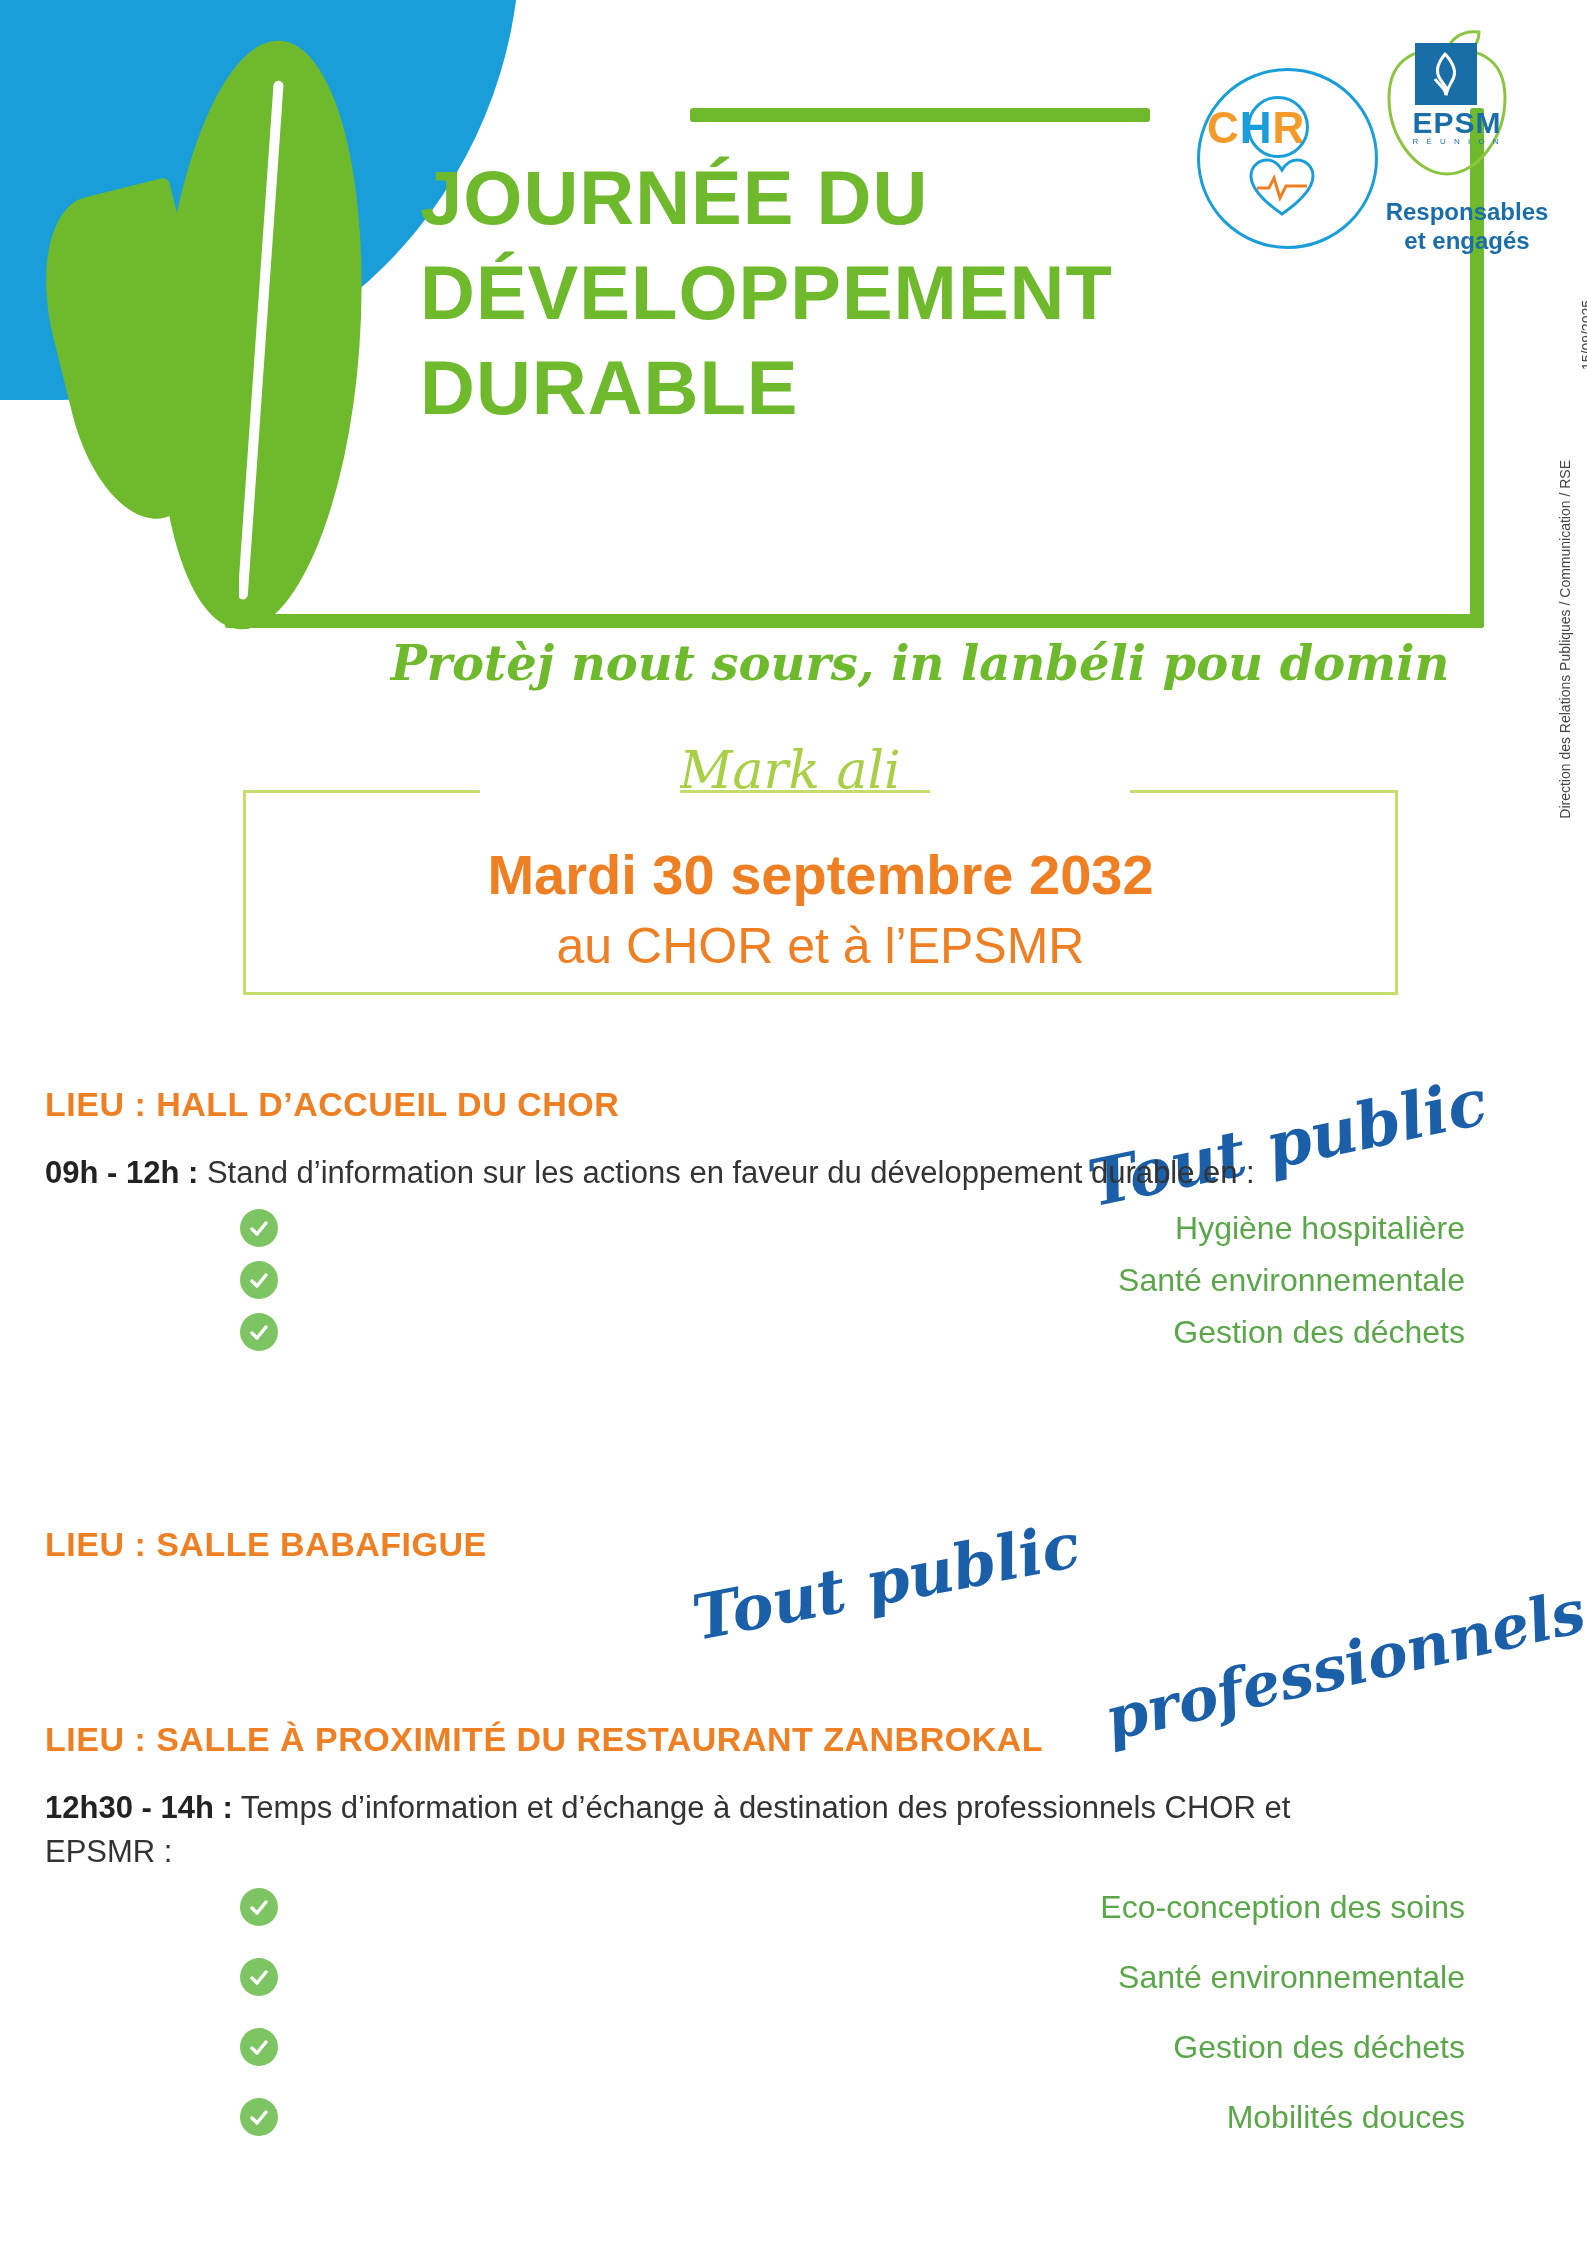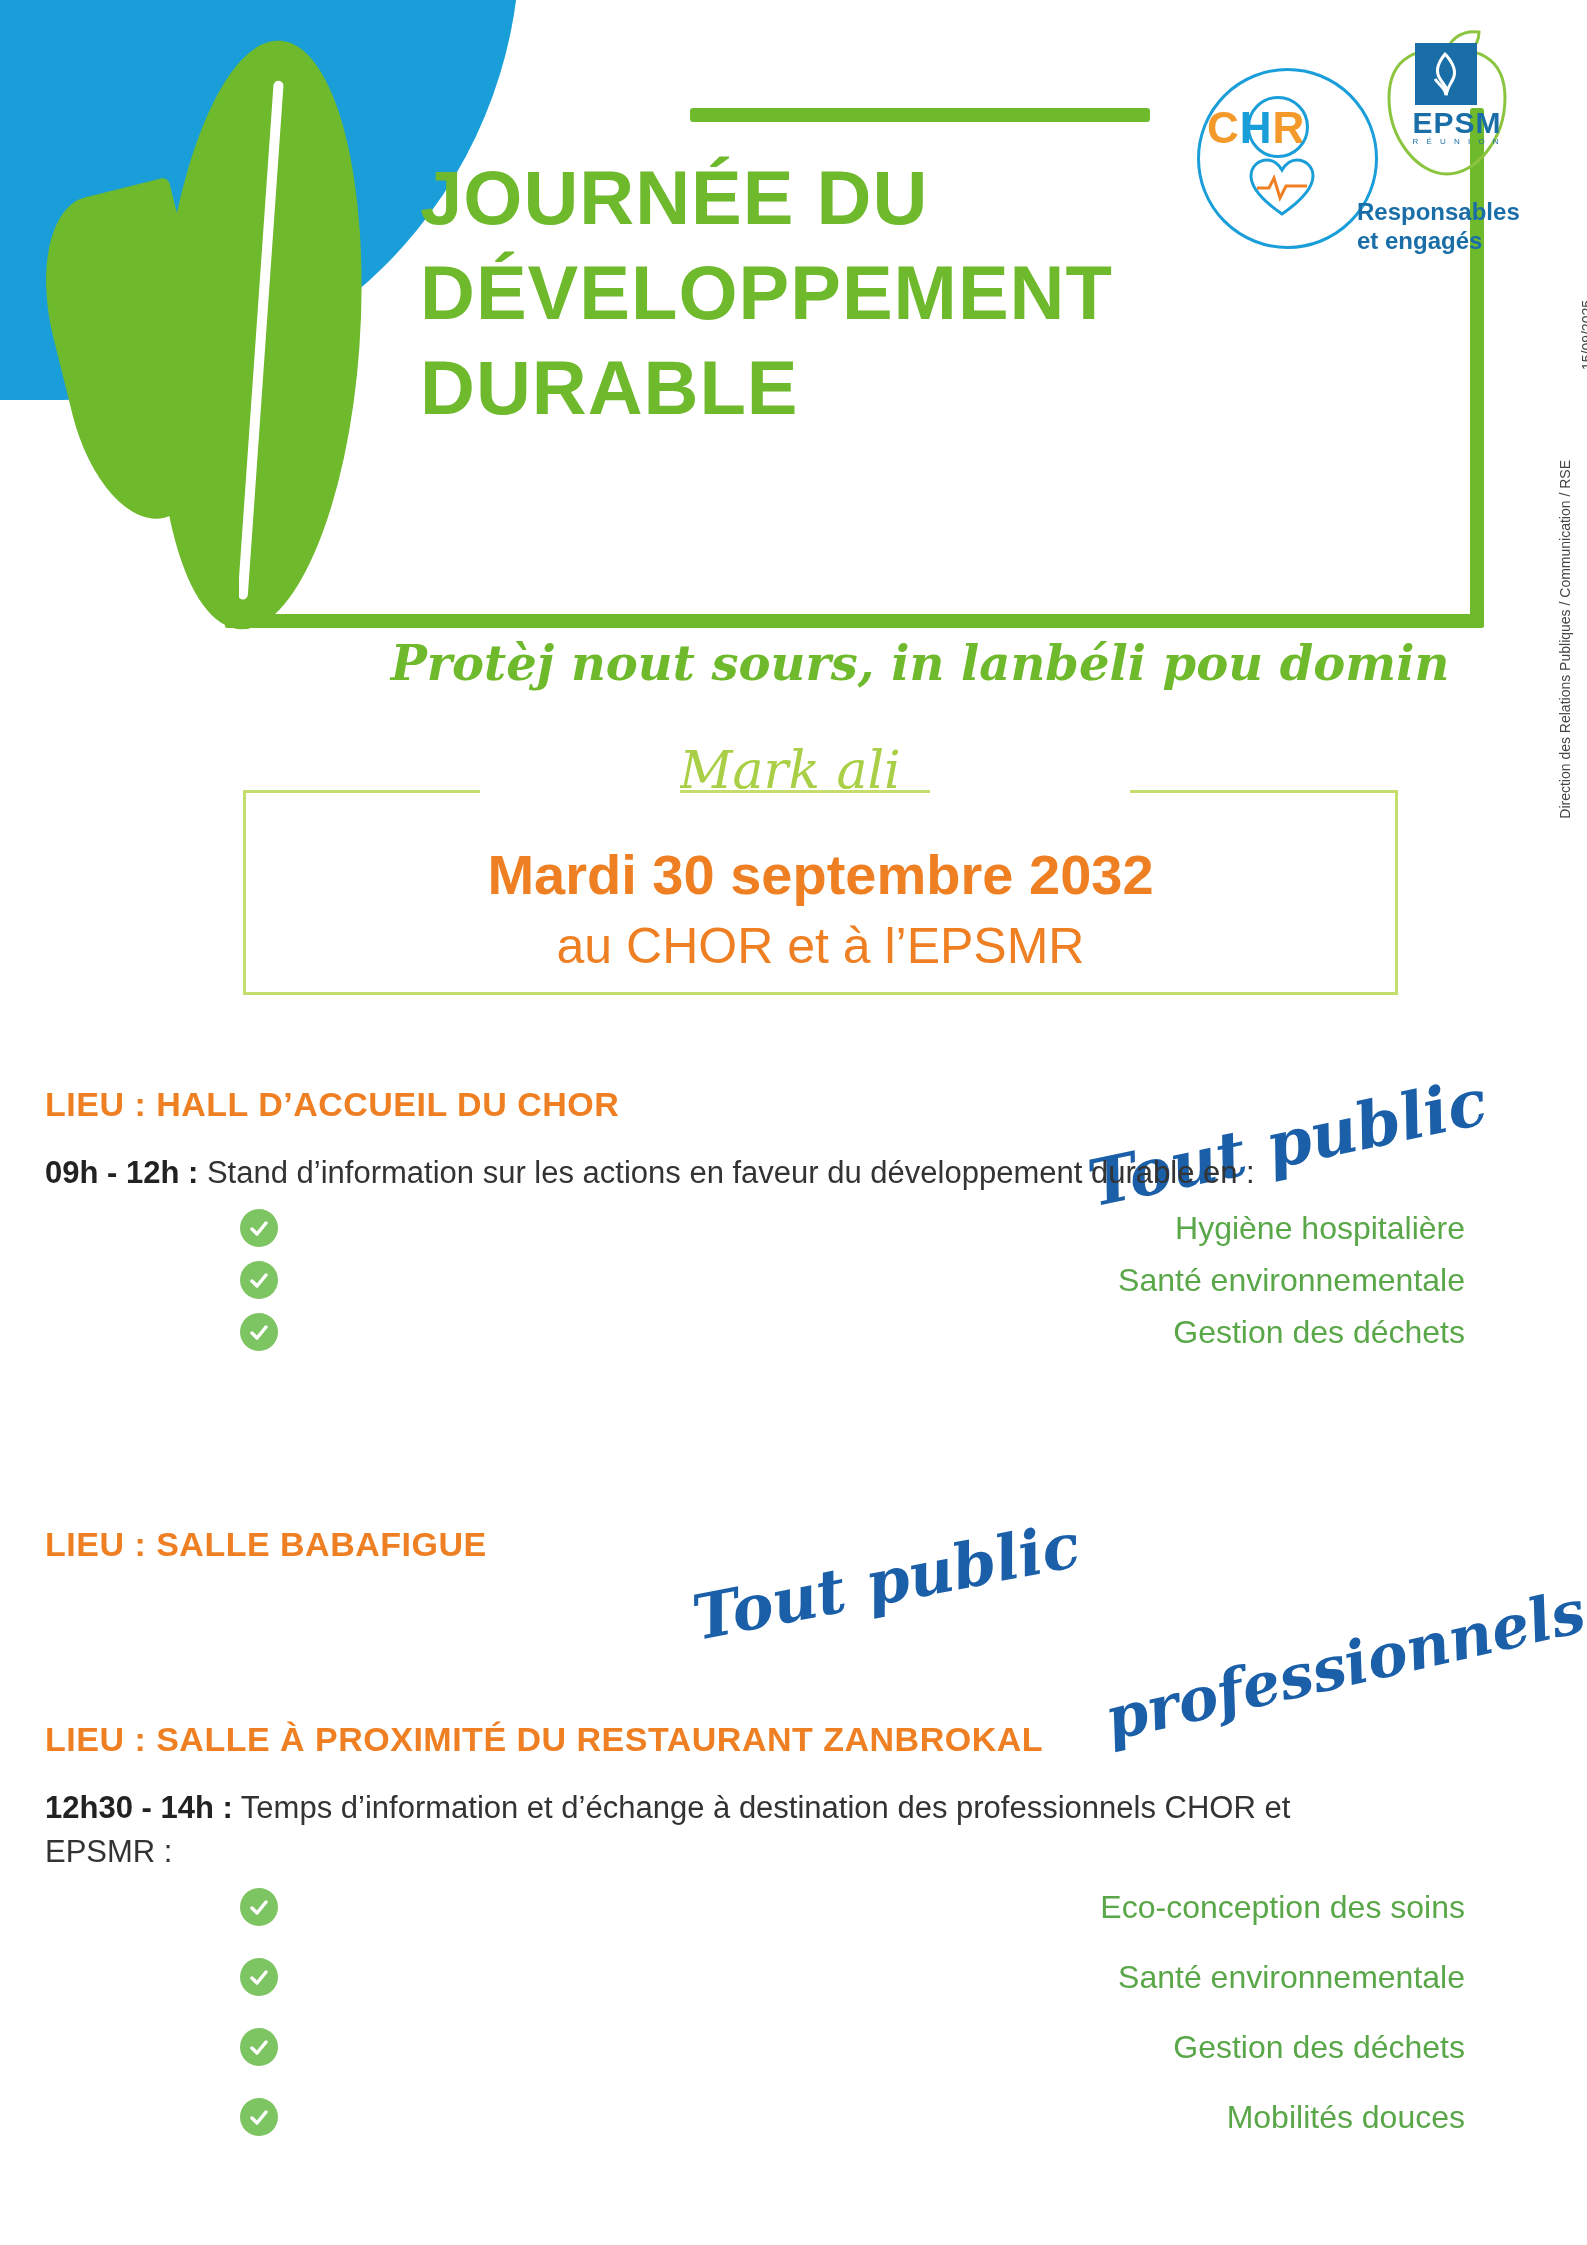--- a/index.html
+++ b/index.html
@@ -180,20 +180,21 @@
   .epsm-sub {
     font-size: 8px;
     letter-spacing: 3px;
     font-weight: normal;
   }
   .epsm-tag {
     position: absolute;
     left: 170px;
     top: 190px;
     width: 220px;
+    text-align: center;
     color: #1a6ea8;
     font-weight: bold;
     font-size: 24px;
     line-height: 1.2;
   }
 
   
   .vertical-credit {
     position: absolute;
     right: 6px;

